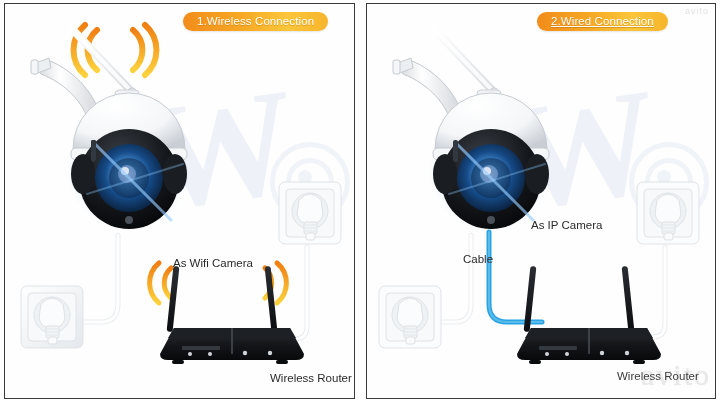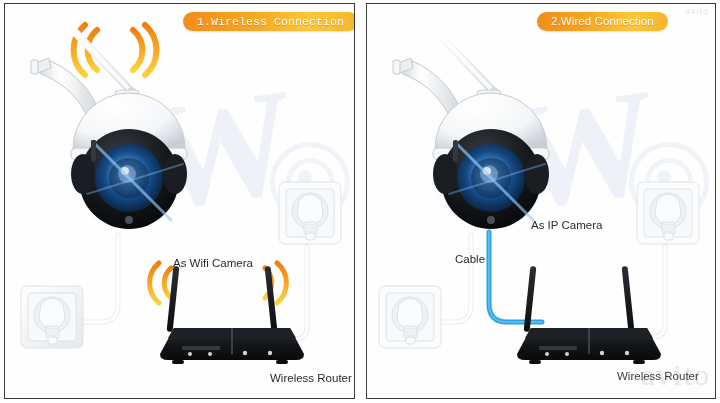--- a/index.html
+++ b/index.html
@@ -25,21 +25,21 @@
     border-radius:10px;
     background:linear-gradient(90deg,#f28c1b 0%, #f6a623 38%, #fcc63a 72%, #f6b52b 100%);
     color:#ffffff;
     font-size:11.5px;
     letter-spacing:.1px;
     padding:0 14px;
     white-space:nowrap;
     text-shadow:0 1px 0 rgba(160,90,0,.35);
     box-shadow:0 1px 2px rgba(0,0,0,.10);
   }
-  .title-left{left:182px;font-family:Liberation Mono, monospace;}
+  .title-left{left:182px;}
 
   
   .wm-w{
     position:absolute;left:140px;top:70px;
     font-size:150px;font-weight:700;color:#eef1f7;
     font-family:"Liberation Serif",serif;
     transform:rotate(-8deg);
     user-select:none;pointer-events:none;line-height:1;
   }
   .wm-rings{
@@ -300,21 +300,21 @@
 
     <div class="wm-w" style="left:140px;top:70px;">W</div>
     <div class="wm-rings" style="left:262px;top:138px;">
         <i></i>
         <i></i>
         <i></i>
       </div>
     <div class="wm-avito">avito</div>
     <div class="wm-avito-small">avito</div>
 
-    <div class="title-badge" style="left:170px;top:8px;">2.Wired Connection</div>
+    <div class="title-badge" style="left:170px;top:8px;text-decoration:underline;">2.Wired Connection</div>
 
     <div class="cam-unit" style="left:10px;top:20px;">
       <svg width="190" height="215" viewBox="0 0 190 215">
         <defs>
           <linearGradient id="brk2" x1="0" y1="0" x2="1" y2="0">
             <stop offset="0%" stop-color="#d6d9dd"></stop>
               <stop offset="35%" stop-color="#ffffff"></stop>
               <stop offset="100%" stop-color="#cfd3d8"></stop>
           </linearGradient>
           <radialGradient id="dome2" cx="38%" cy="22%" r="80%">
@@ -434,17 +434,17 @@
         <circle cx="40" cy="92" r="2" fill="#cfd4da"></circle>
         <circle cx="60" cy="92" r="2" fill="#cfd4da"></circle>
         <circle cx="95" cy="91" r="2.2" fill="#cfd4da"></circle>
         <circle cx="120" cy="91" r="2.2" fill="#cfd4da"></circle>
         <rect x="22" y="98" width="12" height="4" rx="2" fill="#0b0c0e"></rect>
         <rect x="126" y="98" width="12" height="4" rx="2" fill="#0b0c0e"></rect>
       </svg>
     </div>
 
     <div class="lbl" style="left:164px;top:215px;">As IP Camera</div>
-    <div class="lbl" style="left:88px;top:249px;">Cable</div>
+    <div class="lbl" style="left:96px;top:249px;">Cable</div>
     <div class="lbl" style="left:250px;top:366px;color:#3b3b3b;">Wireless Router</div>
   </div>
 
 </div>
 
 </body></html>

